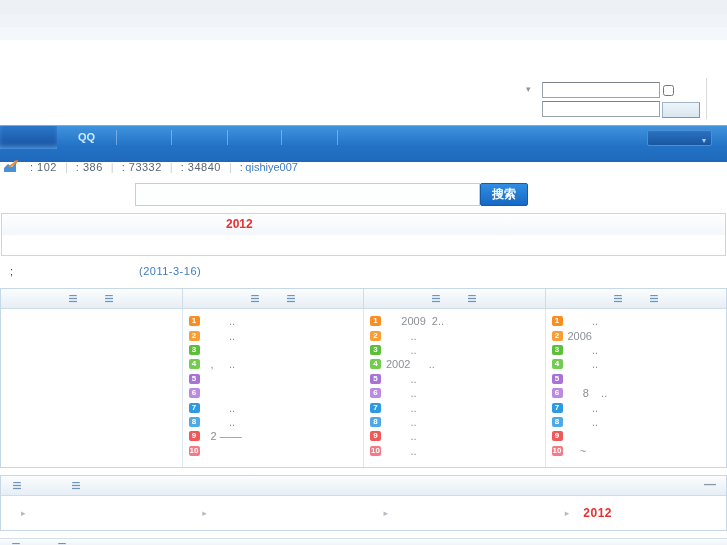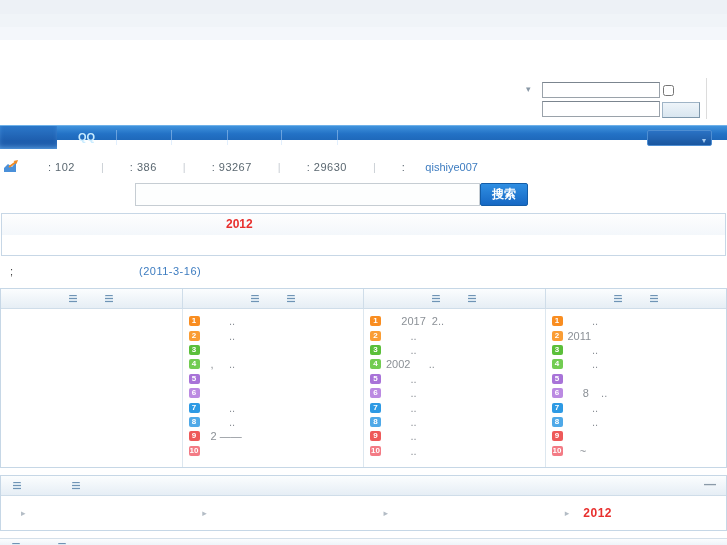--- a/index.html
+++ b/index.html
@@ -19,37 +19,37 @@
     border-top-color:#7b858f;background:#fff;font-size:11px;padding:0 3px}
   .inp-user{top:82px}
   .inp-pass{top:101px}
   .login-check{position:absolute;left:663px;top:85px;width:11px;height:11px}
   .login-btn{position:absolute;left:662px;top:102px;width:38px;height:16px;
     background:linear-gradient(#eef4f9,#d9e6f0);border:1px solid #9fb4c6;
     border-bottom-color:#7e97ab;border-right-color:#7e97ab;font-size:10px;color:#456;cursor:pointer}
   .login-divider{position:absolute;left:706px;top:78px;width:1px;height:41px;background:#dcdcdc}
 
   
-  .nav{position:absolute;top:125px;left:0;width:727px;height:15px;
+  .nav{position:absolute;top:125px;left:0;width:727px;height:37px;
     background:linear-gradient(#4093dd,#2372c6 55%,#1e68ba);border-top:1px solid #6eb1e9}
   .nav-home{position:absolute;left:0;top:0;width:57px;height:23px;cursor:pointer;
     background:linear-gradient(#2b77c9,#164f9e);box-shadow:inset 0 -4px 6px -3px #6db6f5}
   .nav-tab{position:absolute;top:0;height:23px;line-height:23px;text-align:center;
     color:#c9ecff;font-weight:bold;font-size:11px;cursor:pointer}
   .nav-sep{position:absolute;top:4px;width:1px;height:15px;background:rgba(190,220,250,.45)}
   .nav-dd{position:absolute;left:647px;top:4px;width:65px;height:16px;cursor:pointer;
     background:linear-gradient(#2a72c4,#1a569f);border:1px solid #4e8ed2;border-radius:2px;
     color:#cde6ff;font-size:10px;line-height:14px;padding-left:6px}
   .nav-dd .caret{position:absolute;right:5px;top:3px;font-size:8px;color:#a8ccf0}
 
   
   .stats{position:absolute;top:160px;left:4px;display:flex;align-items:center;
     font-size:11px;color:#5a6770}
   .stats .chart-ico{margin-right:8px;display:inline-block}
-  .stats .entry{margin:0 20px;letter-spacing:.5px}
+  .stats .entry{margin:0 2px;letter-spacing:.5px}
   .stats .sep{color:#c8ced4;margin:0 6px}
   .stats .user{color:#3d7cc0;text-decoration:none}
 
   
   .search-input{position:absolute;left:135px;top:183px;width:345px;height:23px;
     border:1px solid #c6cdd3;background:#fdfefe;font-size:12px;padding:0 5px}
   .search-btn{position:absolute;left:480px;top:183px;width:48px;height:23px;cursor:pointer;
     background:linear-gradient(#2f8ee2,#1668c4);border:1px solid #135da8;border-radius:2px;
     color:#fff;font-size:12px;font-weight:bold}
 
@@ -145,23 +145,23 @@
       <svg width="16" height="12" viewBox="0 0 16 12">
         <polygon points="0,12 0,8 4,4 8,7 12,2 12,12" fill="#4a90d9"></polygon>
         <path d="M5,7 L12,2" stroke="#f08a24" stroke-width="1.8" fill="none"></path>
         <polygon points="14,0 9.5,1 12.5,4" fill="#f08a24"></polygon>
       </svg>
     </span>
     <span class="entry">: 102</span>
     <span class="sep">|</span>
     <span class="entry">: 386</span>
     <span class="sep">|</span>
-    <span class="entry">: 93267</span>
+    <span class="entry">: 73332</span>
     <span class="sep">|</span>
-    <span class="entry">: 29630</span>
+    <span class="entry">: 34840</span>
     <span class="sep">|</span>
     <span class="entry">:</span>
     <a class="user" href="#">qishiye007</a>
   </div>
 
   <input class="search-input" value="" style="">
   <button class="search-btn">搜索</button>
 
   <div class="banner">
     <div class="banner-row1">
@@ -233,21 +233,21 @@
             <span class="rank-text">  2 ——</span>
           </div>
           <div class="rank-item">
             <span class="rank-badge" style="background: rgb(243, 123, 133);">10</span>
             <span class="rank-text"></span>
           </div>
         </div>
       <div class="rank-col">
           <div class="rank-item">
             <span class="rank-badge" style="background: rgb(249, 141, 32);">1</span>
-            <span class="rank-text">     2017  2..</span>
+            <span class="rank-text">     2009  2..</span>
           </div>
           <div class="rank-item">
             <span class="rank-badge" style="background: rgb(250, 157, 53);">2</span>
             <span class="rank-text">        ..</span>
           </div>
           <div class="rank-item">
             <span class="rank-badge" style="background: rgb(91, 191, 58);">3</span>
             <span class="rank-text">        ..</span>
           </div>
           <div class="rank-item">
@@ -279,21 +279,21 @@
             <span class="rank-text">        ..</span>
           </div>
         </div>
       <div class="rank-col">
           <div class="rank-item">
             <span class="rank-badge" style="background: rgb(249, 141, 32);">1</span>
             <span class="rank-text">        ..</span>
           </div>
           <div class="rank-item">
             <span class="rank-badge" style="background: rgb(250, 157, 53);">2</span>
-            <span class="rank-text">2011</span>
+            <span class="rank-text">2006</span>
           </div>
           <div class="rank-item">
             <span class="rank-badge" style="background: rgb(91, 191, 58);">3</span>
             <span class="rank-text">        ..</span>
           </div>
           <div class="rank-item">
             <span class="rank-badge" style="background: rgb(114, 204, 82);">4</span>
             <span class="rank-text">        ..</span>
           </div>
           <div class="rank-item">

